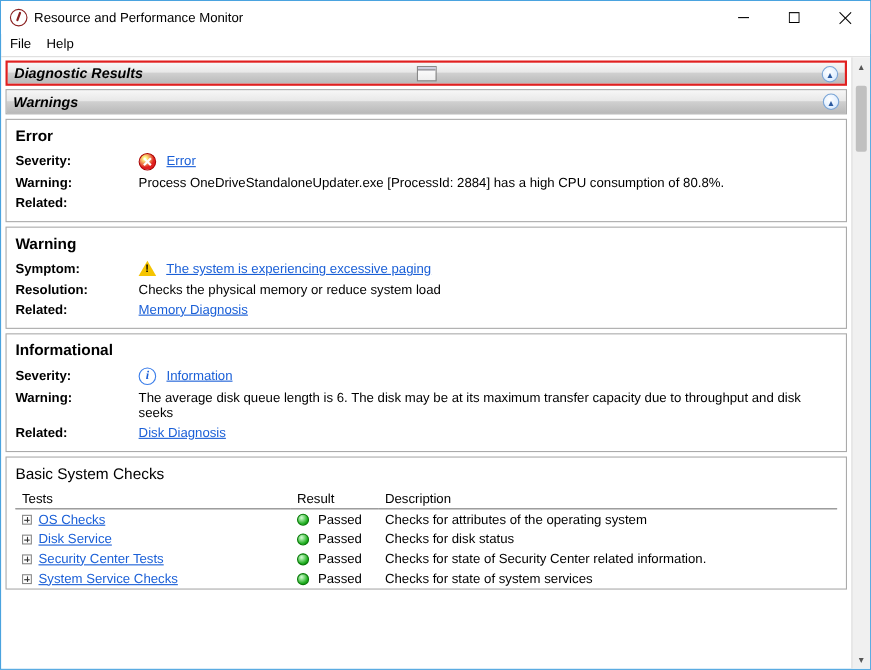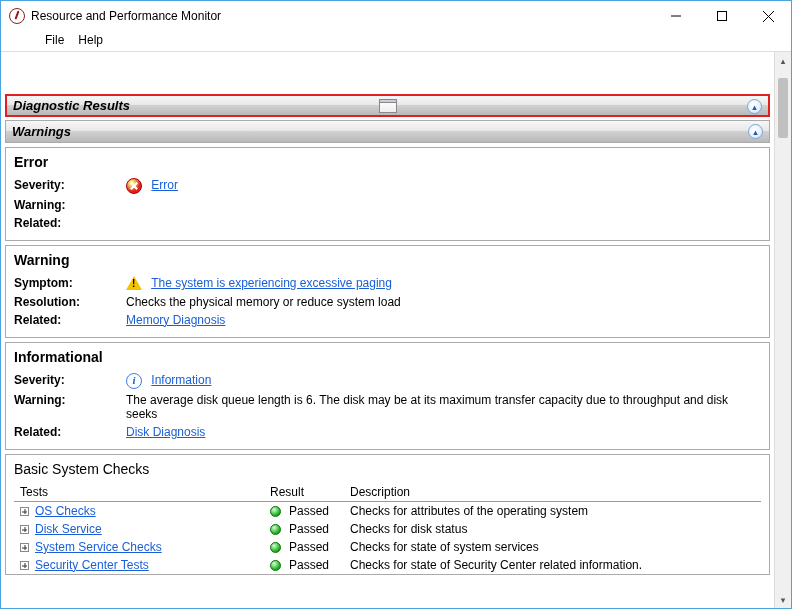--- a/index.html
+++ b/index.html
@@ -57,35 +57,33 @@
     width:2px; height:9px;
     background:#8a1f1f;
     transform:translate(-50%,-60%) rotate(20deg);
     border-radius:1px;
   }
   .menubar {
     padding: 2px 8px 4px 8px;
     font-size: 12px;
     display:flex;
     gap:14px;
-    margin-left:36px;
   }
   .menubar span { cursor:default; }
   .content-wrap {
     flex:1;
     display:flex;
     overflow:hidden;
     border-top:1px solid #ddd;
   }
   .content {
     flex:1;
     overflow:hidden;
     padding: 0 4px 20px 4px;
     position:relative;
-    margin-top:39px;
   }
   .vscroll {
     width:17px;
     background:#f0f0f0;
     border-left:1px solid #ddd;
     position:relative;
   }
   .vscroll .uparrow, .vscroll .dnarrow {
     height:17px;
     display:flex;
@@ -331,20 +329,21 @@
         <h3>Error</h3>
         <div class="row">
           <div class="label">Severity:</div>
           <div class="val">
             <span class="icon error"></span>
             <span class="link">Error</span>
           </div>
         </div>
         <div class="row">
           <div class="label">Warning:</div>
+          <div class="val">Process OneDriveStandaloneUpdater.exe [ProcessId: 2884] has a high CPU consumption of 80.8%.</div>
         </div>
         <div class="row">
           <div class="label">Related:</div>
         </div>
       </div>
 
       <div class="panel">
         <h3>Warning</h3>
         <div class="row">
           <div class="label">Symptom:</div>
@@ -406,28 +405,28 @@
               <td><span class="expander"></span><span class="link">OS Checks</span></td>
               <td><span class="dot"></span><span>Passed</span></td>
               <td>Checks for attributes of the operating system</td>
             </tr>
             <tr>
               <td><span class="expander"></span><span class="link">Disk Service</span></td>
               <td><span class="dot"></span><span>Passed</span></td>
               <td>Checks for disk status</td>
             </tr>
             <tr>
+              <td><span class="expander"></span><span class="link">Security Center Tests</span></td>
+              <td><span class="dot"></span><span>Passed</span></td>
+              <td>Checks for state of Security Center related information.</td>
+            </tr>
+            <tr>
               <td><span class="expander"></span><span class="link">System Service Checks</span></td>
               <td><span class="dot"></span><span>Passed</span></td>
               <td>Checks for state of system services</td>
-            </tr>
-            <tr>
-              <td><span class="expander"></span><span class="link">Security Center Tests</span></td>
-              <td><span class="dot"></span><span>Passed</span></td>
-              <td>Checks for state of Security Center related information.</td>
             </tr>
           </tbody>
         </table>
       </div>
 
     </div>
     <div class="vscroll">
       <div class="uparrow">▴</div>
       <div class="thumb"></div>
       <div class="dnarrow">▾</div>

